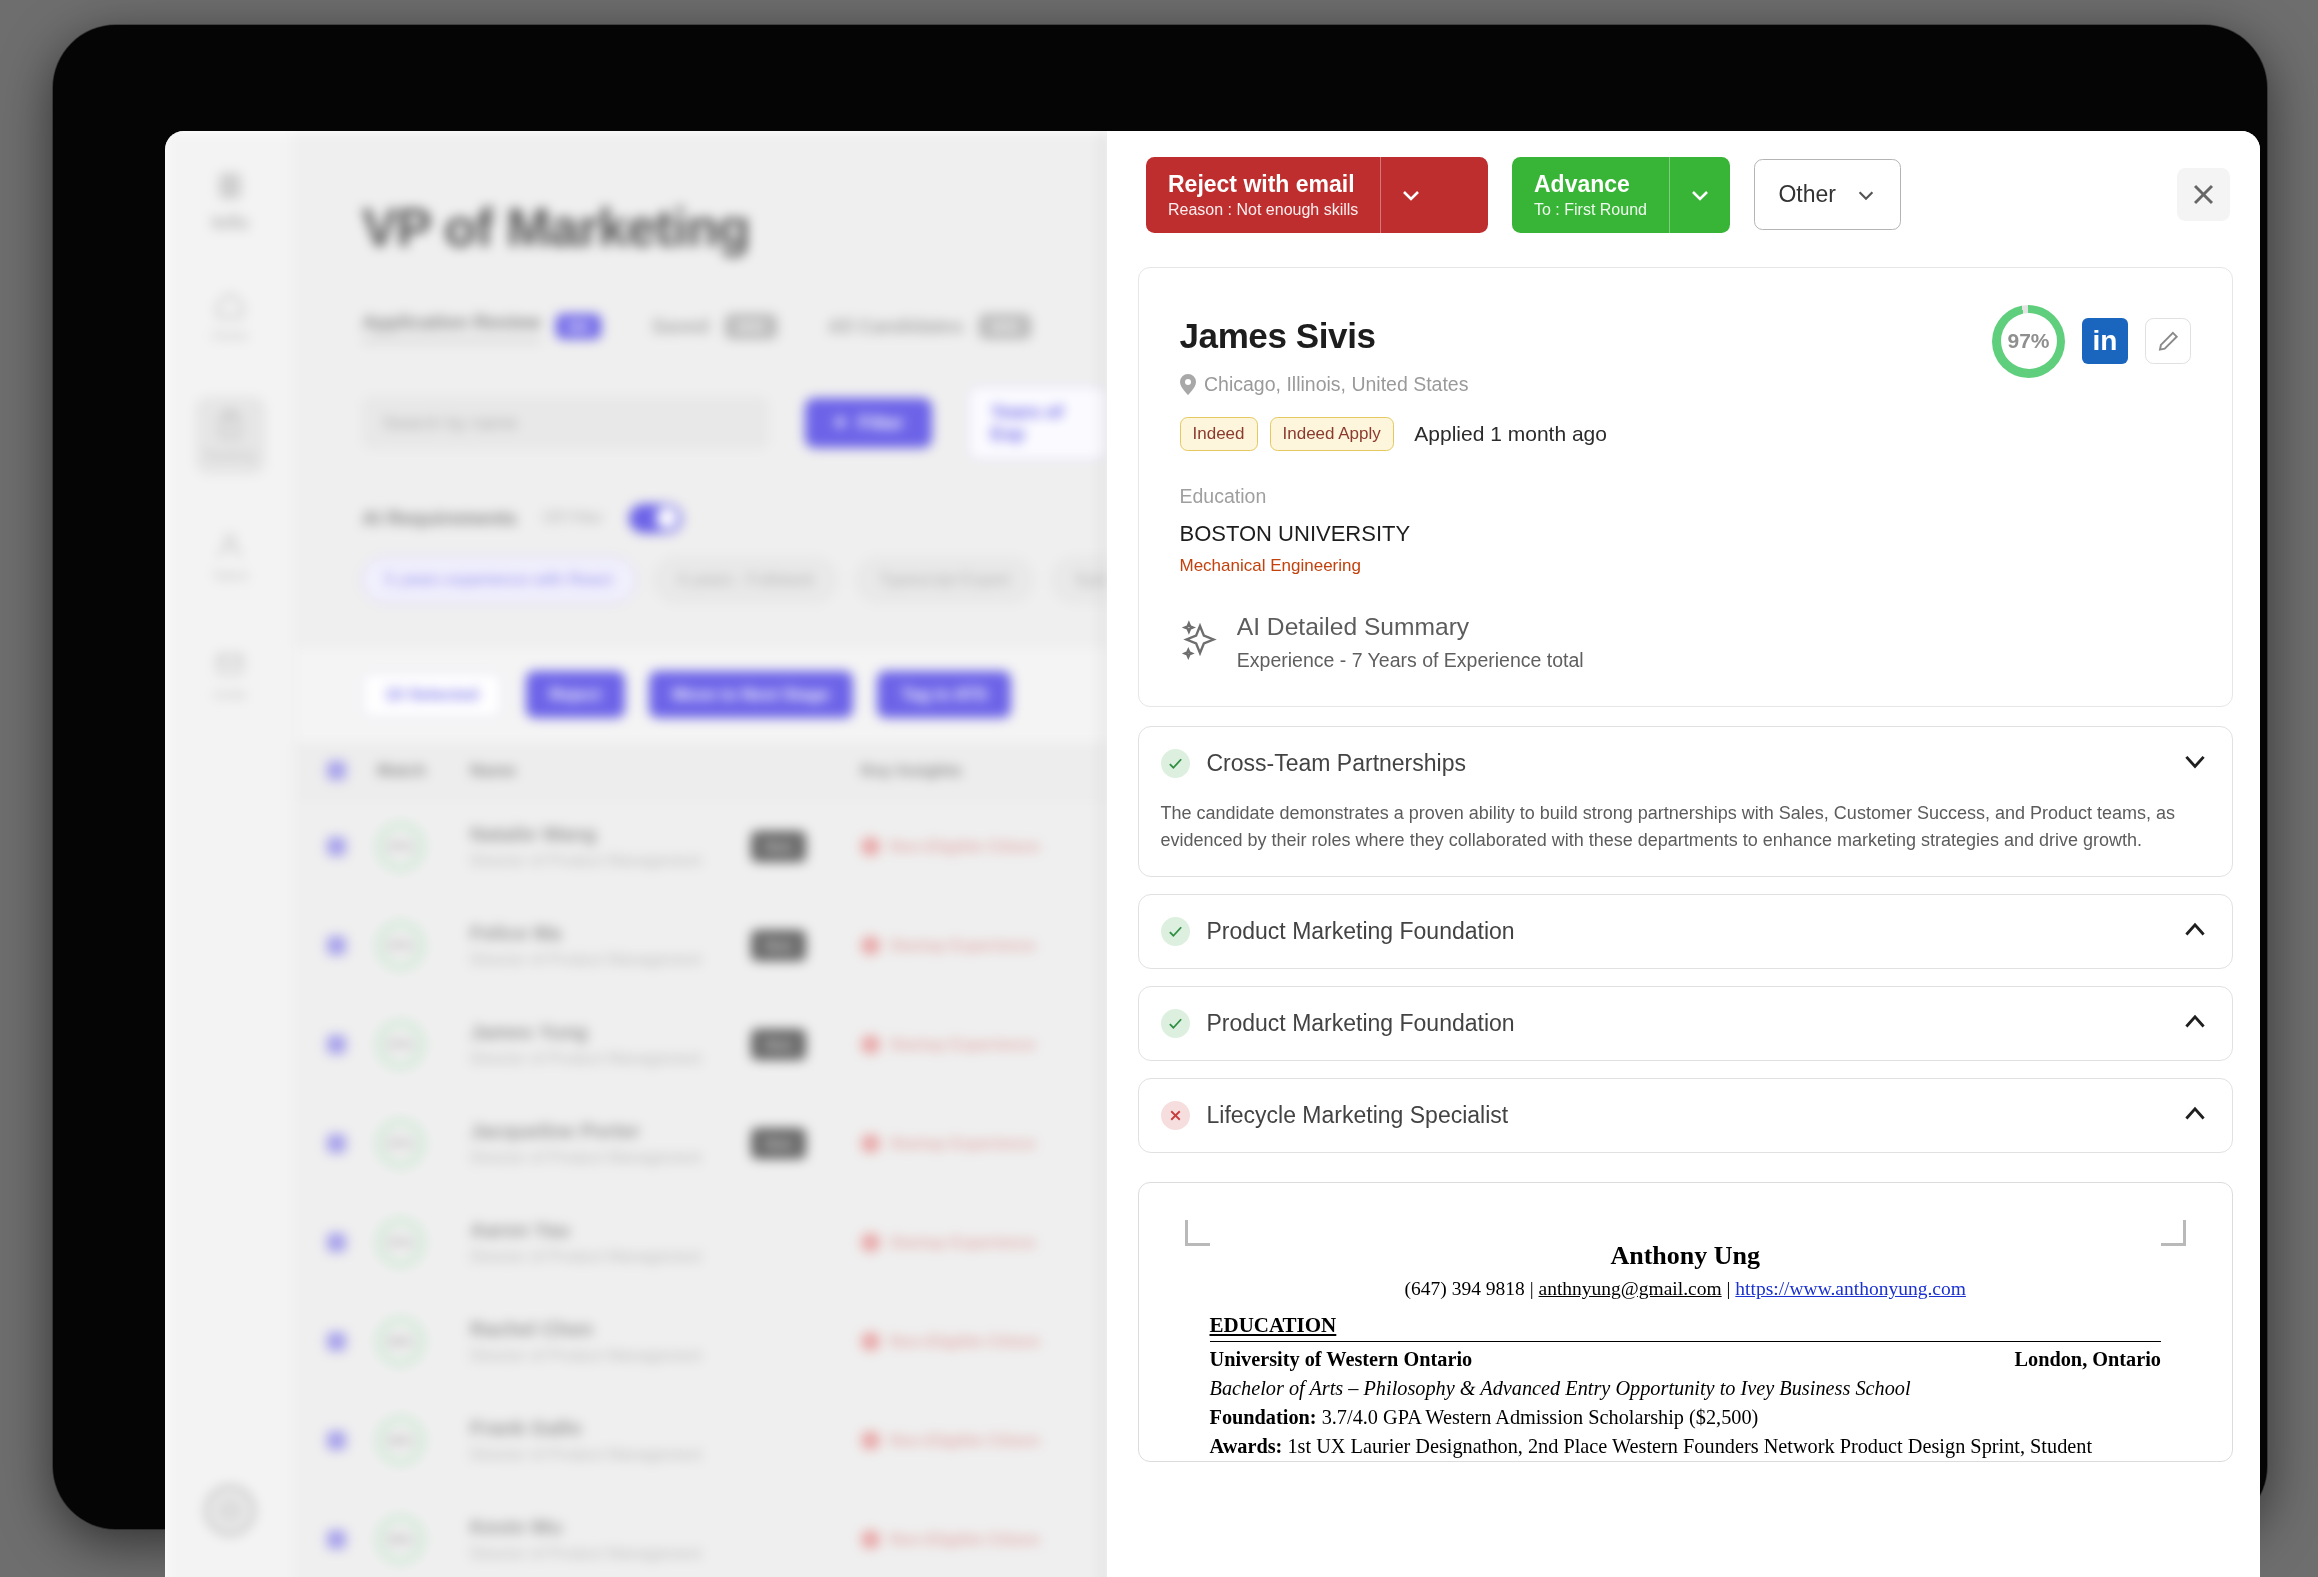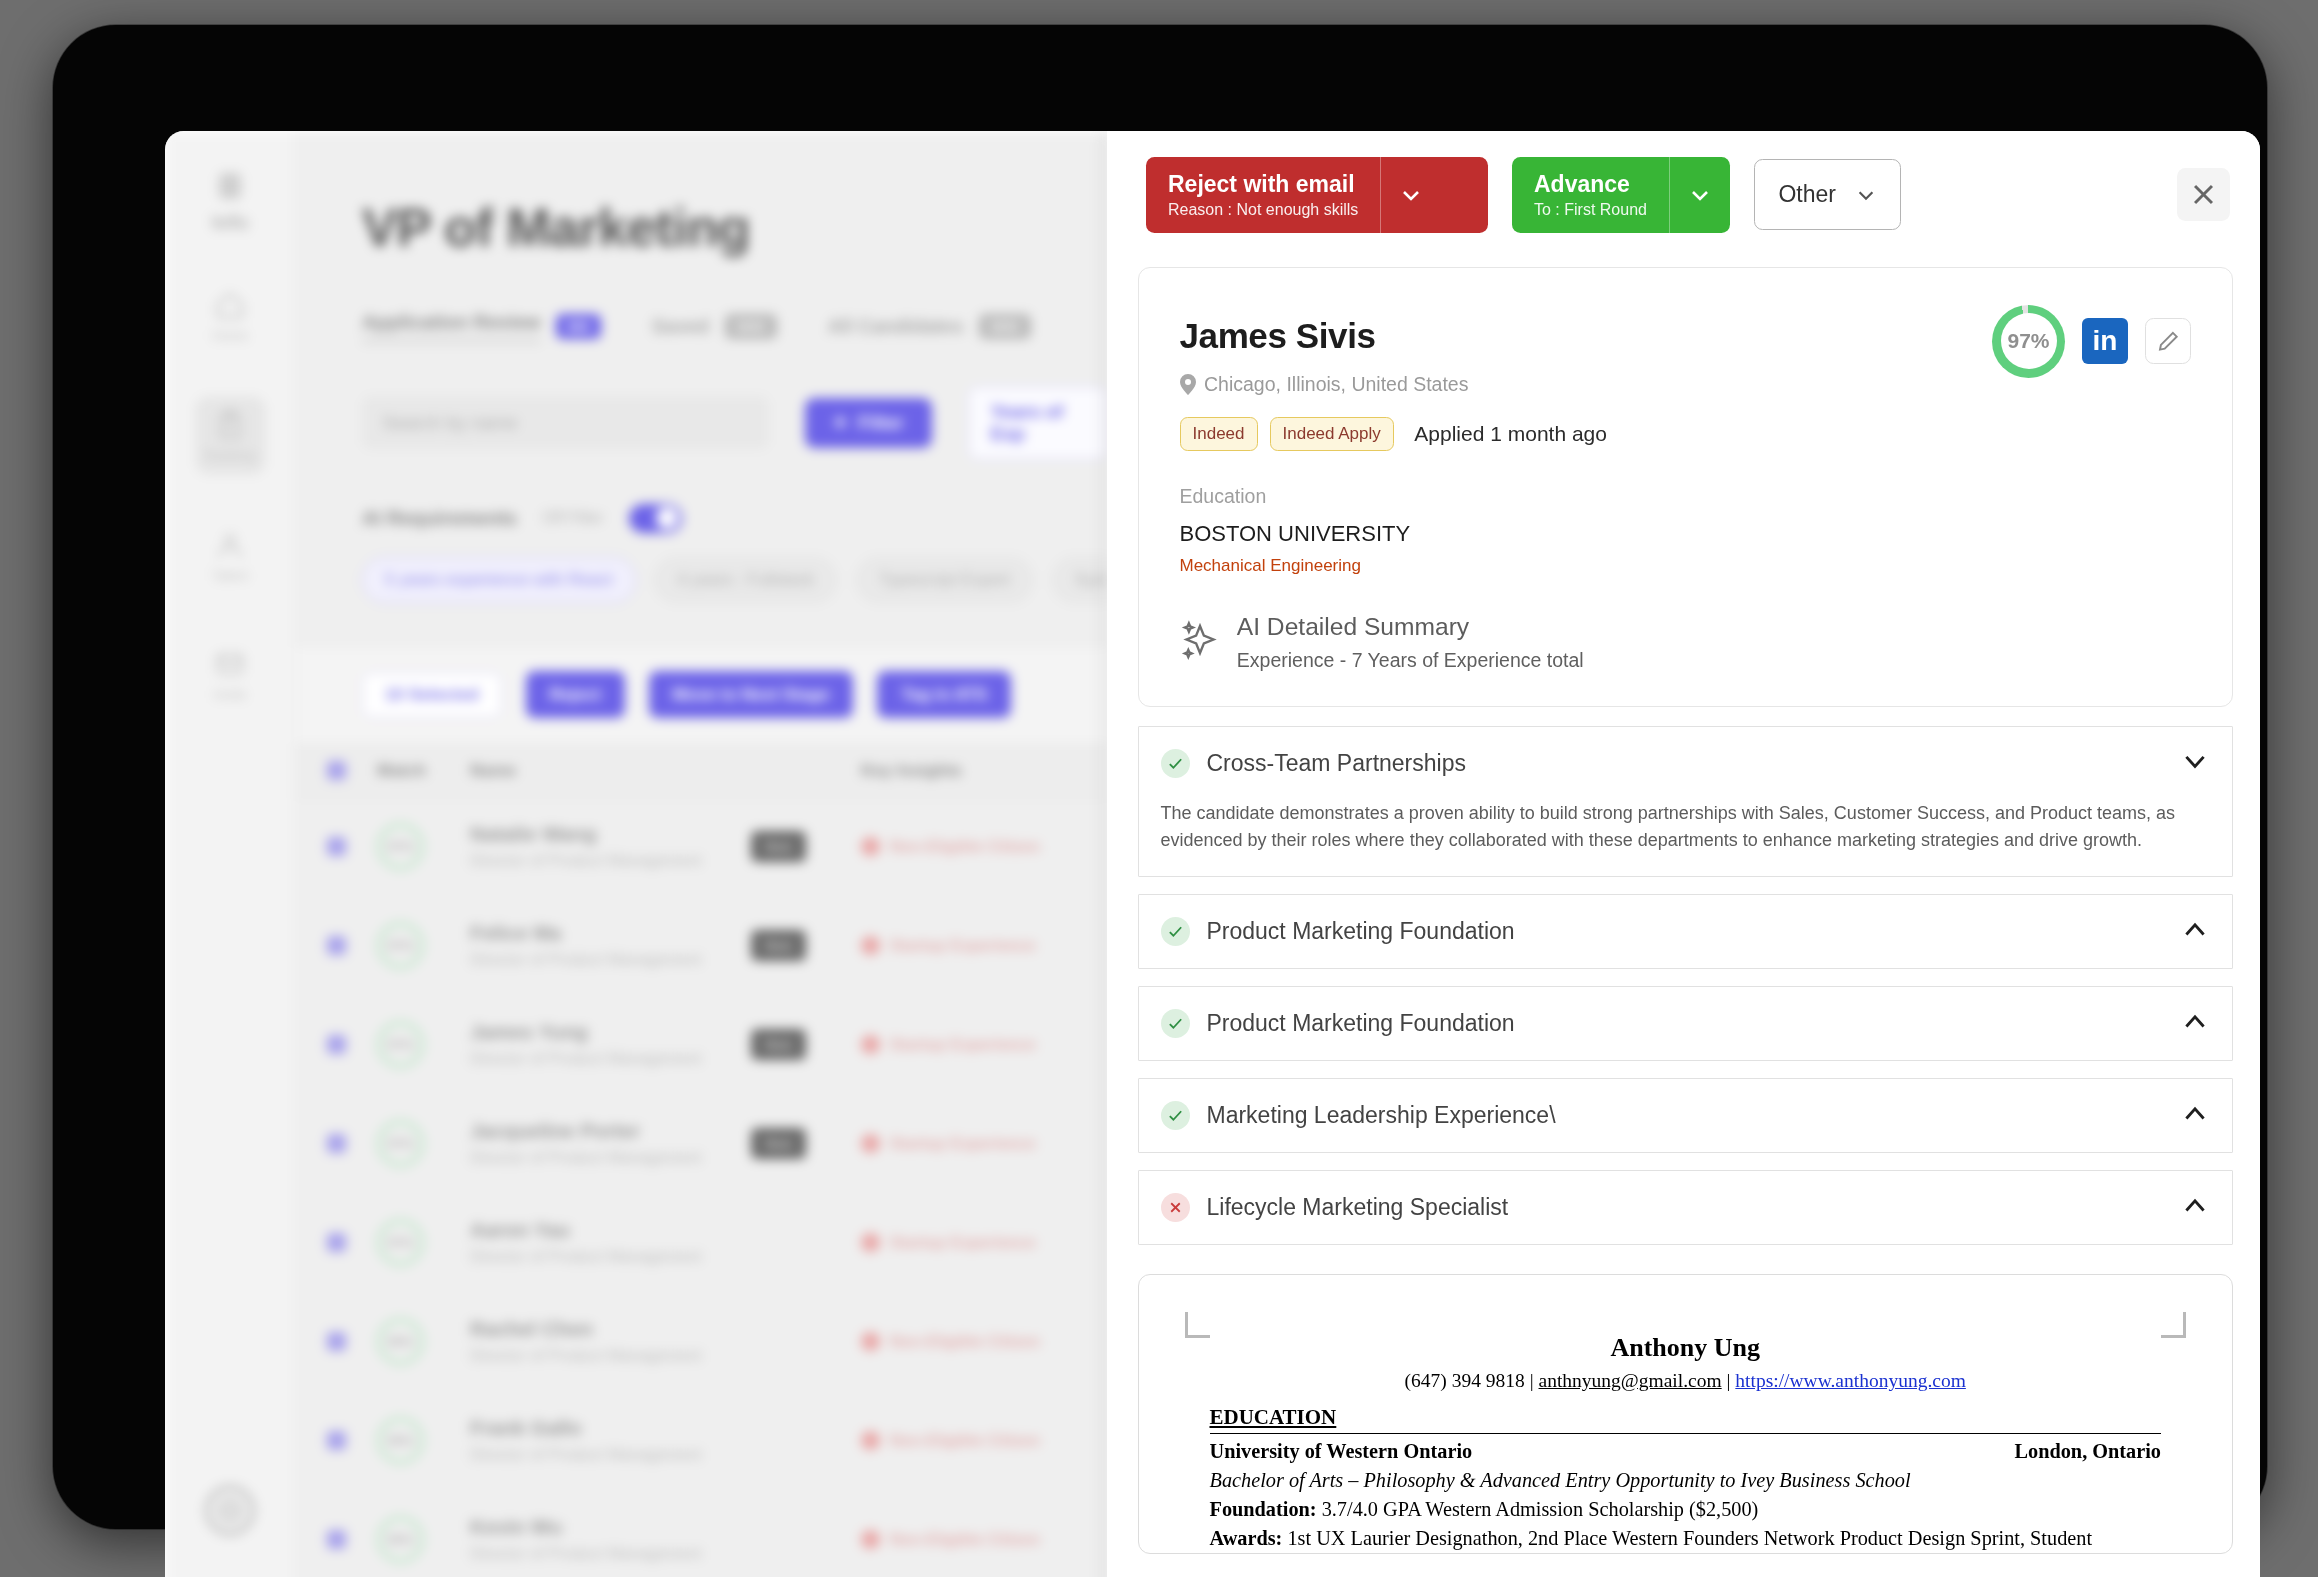--- a/index.html
+++ b/index.html
@@ -163,21 +163,21 @@
     background: conic-gradient(#5fcf7e 0turn 0.97turn, #e3e3e3 0.97turn 1turn); }
   #score-ring .inner { width: 56px; height: 56px; border-radius: 50%; background: #fff;
     display: flex; align-items: center; justify-content: center; font-size: 21px; color: #8f8f8f; font-weight: 600; }
   #li-btn { width: 46px; height: 46px; border-radius: 6px; background: #1a66bf;
     display: flex; align-items: center; justify-content: center; color: #fff; font-weight: 700; font-size: 28px; }
   #edit-btn { width: 46px; height: 46px; border-radius: 8.5px; border: 0.8px solid #e0e0e0; background: #fff;
     display: flex; align-items: center; justify-content: center; }
   #edit-btn svg { width: 24.6px; height: 24.6px; stroke: #8a8a8a; stroke-width: 1.9; fill: none; }
 
   #accordion { margin: 18.6px 27px 0 30.5px; display: flex; flex-direction: column; gap: 17px; }
-  .acc { border: 0.8px solid #e1e1e1; border-radius: 1px; background: #fff; padding: 22px 25.4px 22px 22px; }
+  .acc { border: 0.8px solid #e1e1e1; border-radius: 13px; background: #fff; padding: 22px 25.4px 22px 22px; }
   .acc-head { display: flex; align-items: center; gap: 17px; }
   .acc-mark { width: 29px; height: 29px; border-radius: 50%; display: flex; align-items: center;
     justify-content: center; flex: none; }
   .acc-mark.ok { background: #ddf0e0; }
   .acc-mark.bad { background: #f7dede; }
   .acc-mark svg { width: 17px; height: 17px; stroke-width: 2.6; fill: none; }
   .acc-mark.ok svg { stroke: #2f8f43; }
   .acc-mark.bad svg { stroke: #c93b3b; }
   .acc-title { font-size: 23px; color: #434343; flex: 1; }
   .acc-caret svg { width: 24px; height: 15.3px; stroke: #1f1f1f; stroke-width: 3; fill: none; }
@@ -601,33 +601,20 @@
                 </svg>
               </span>
               <span class="acc-title">Product Marketing Foundation</span>
               <span class="acc-caret"><svg viewBox="0 0 24 16">
                   <polyline points="3,13 12,3 21,13"></polyline>
                 </svg></span>
             </div>
           </div>
           <div class="acc">
             <div class="acc-head">
-              <span class="acc-mark ok">
-                <svg viewBox="0 0 24 24">
-                  <polyline points="4,13 9,18 20,6"></polyline>
-                </svg>
-              </span>
-              <span class="acc-title">Marketing Leadership Experience\</span>
-              <span class="acc-caret"><svg viewBox="0 0 24 16">
-                  <polyline points="3,13 12,3 21,13"></polyline>
-                </svg></span>
-            </div>
-          </div>
-          <div class="acc">
-            <div class="acc-head">
               <span class="acc-mark bad">
                 <svg viewBox="0 0 24 24">
                   <line x1="6" y1="6" x2="18" y2="18"></line>
                   <line x1="18" y1="6" x2="6" y2="18"></line>
                 </svg>
               </span>
               <span class="acc-title">Lifecycle Marketing Specialist</span>
               <span class="acc-caret"><svg viewBox="0 0 24 16">
                   <polyline points="3,13 12,3 21,13"></polyline>
                 </svg></span>

